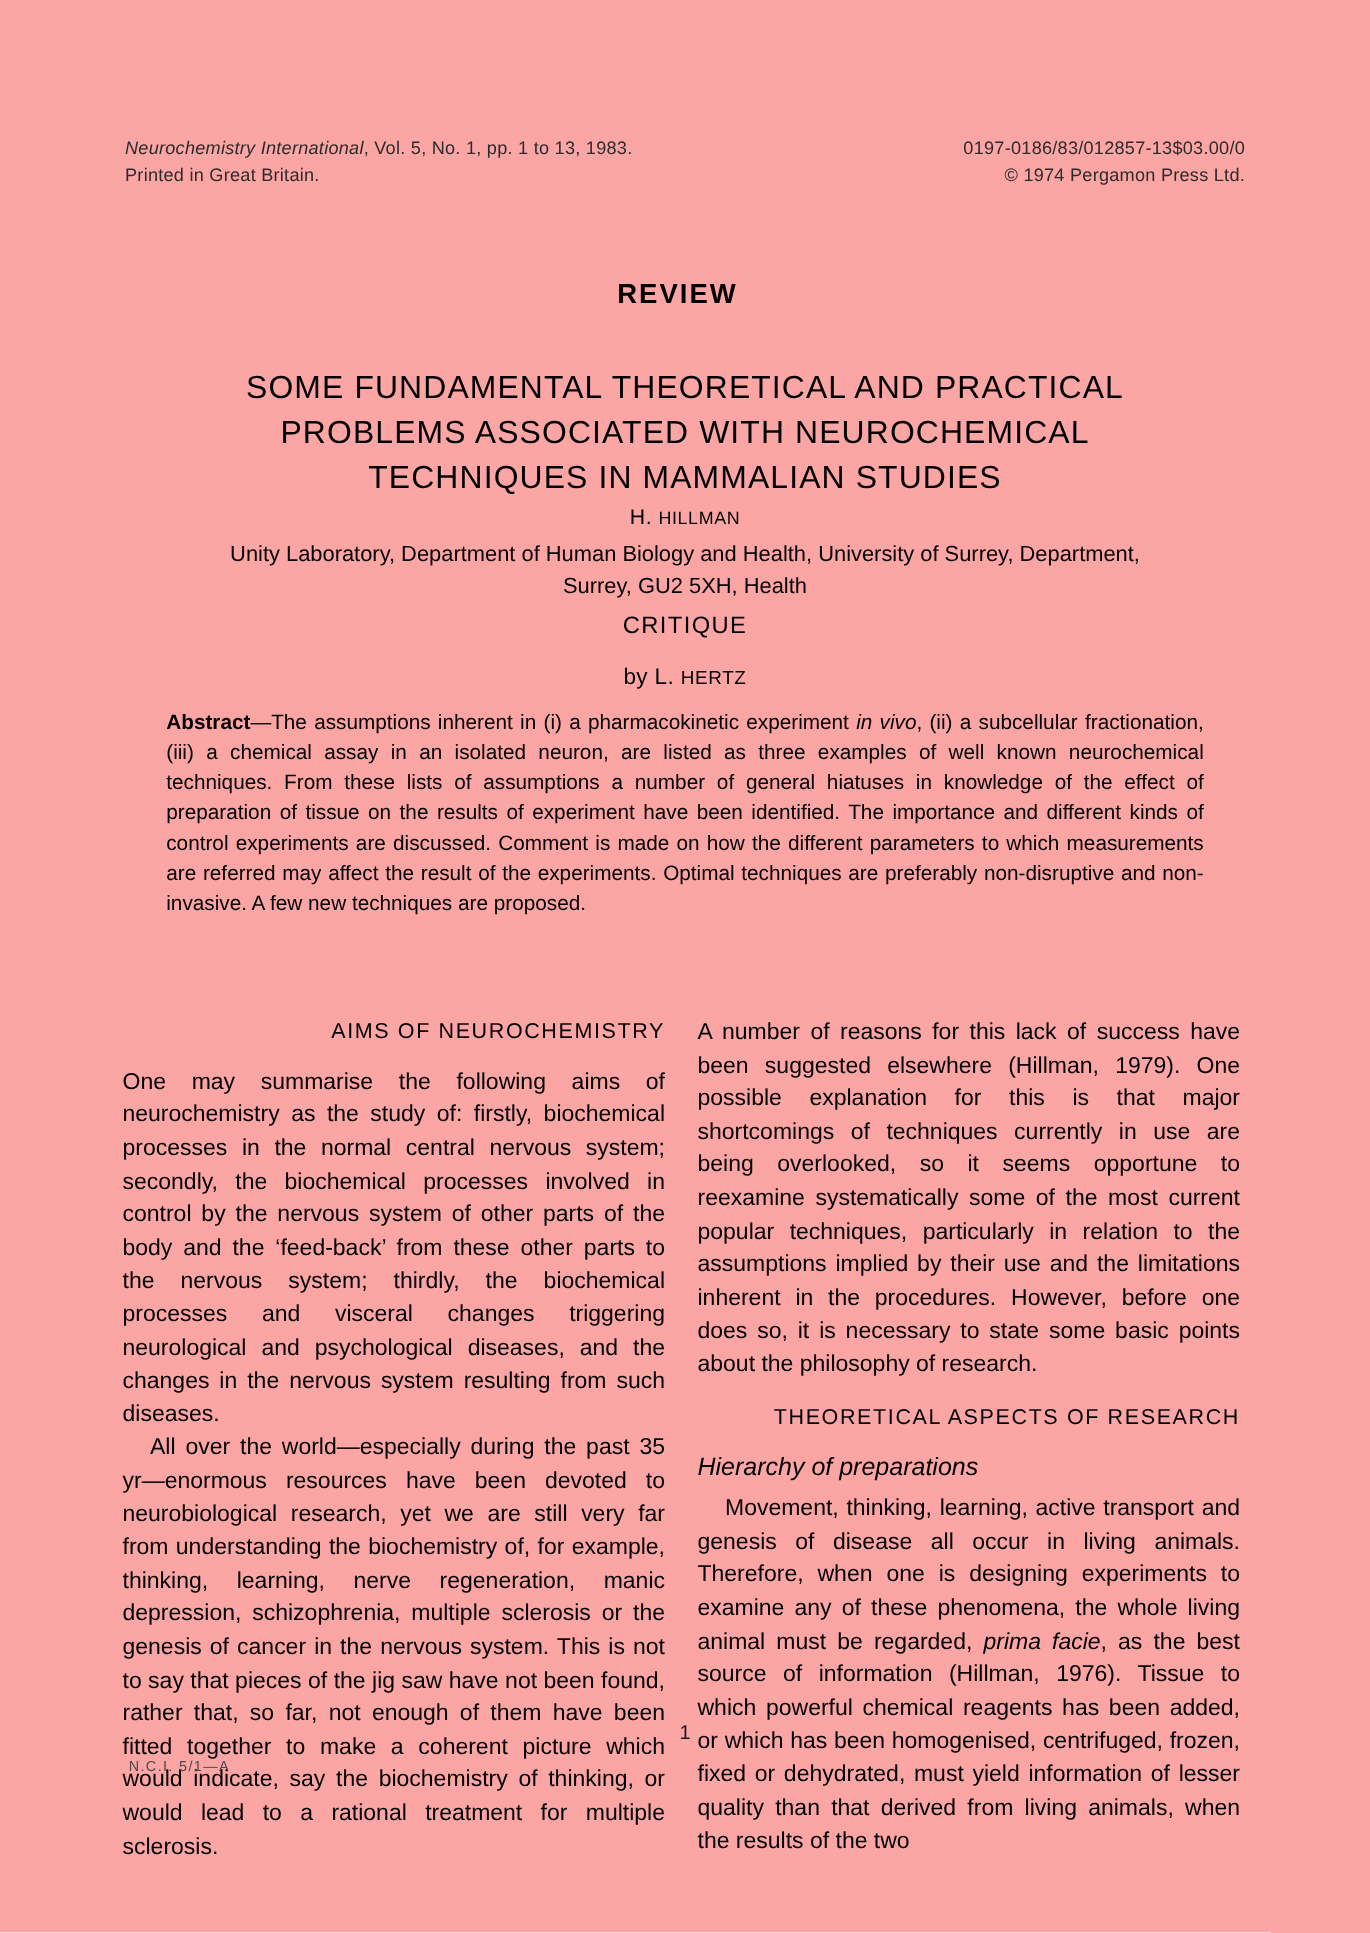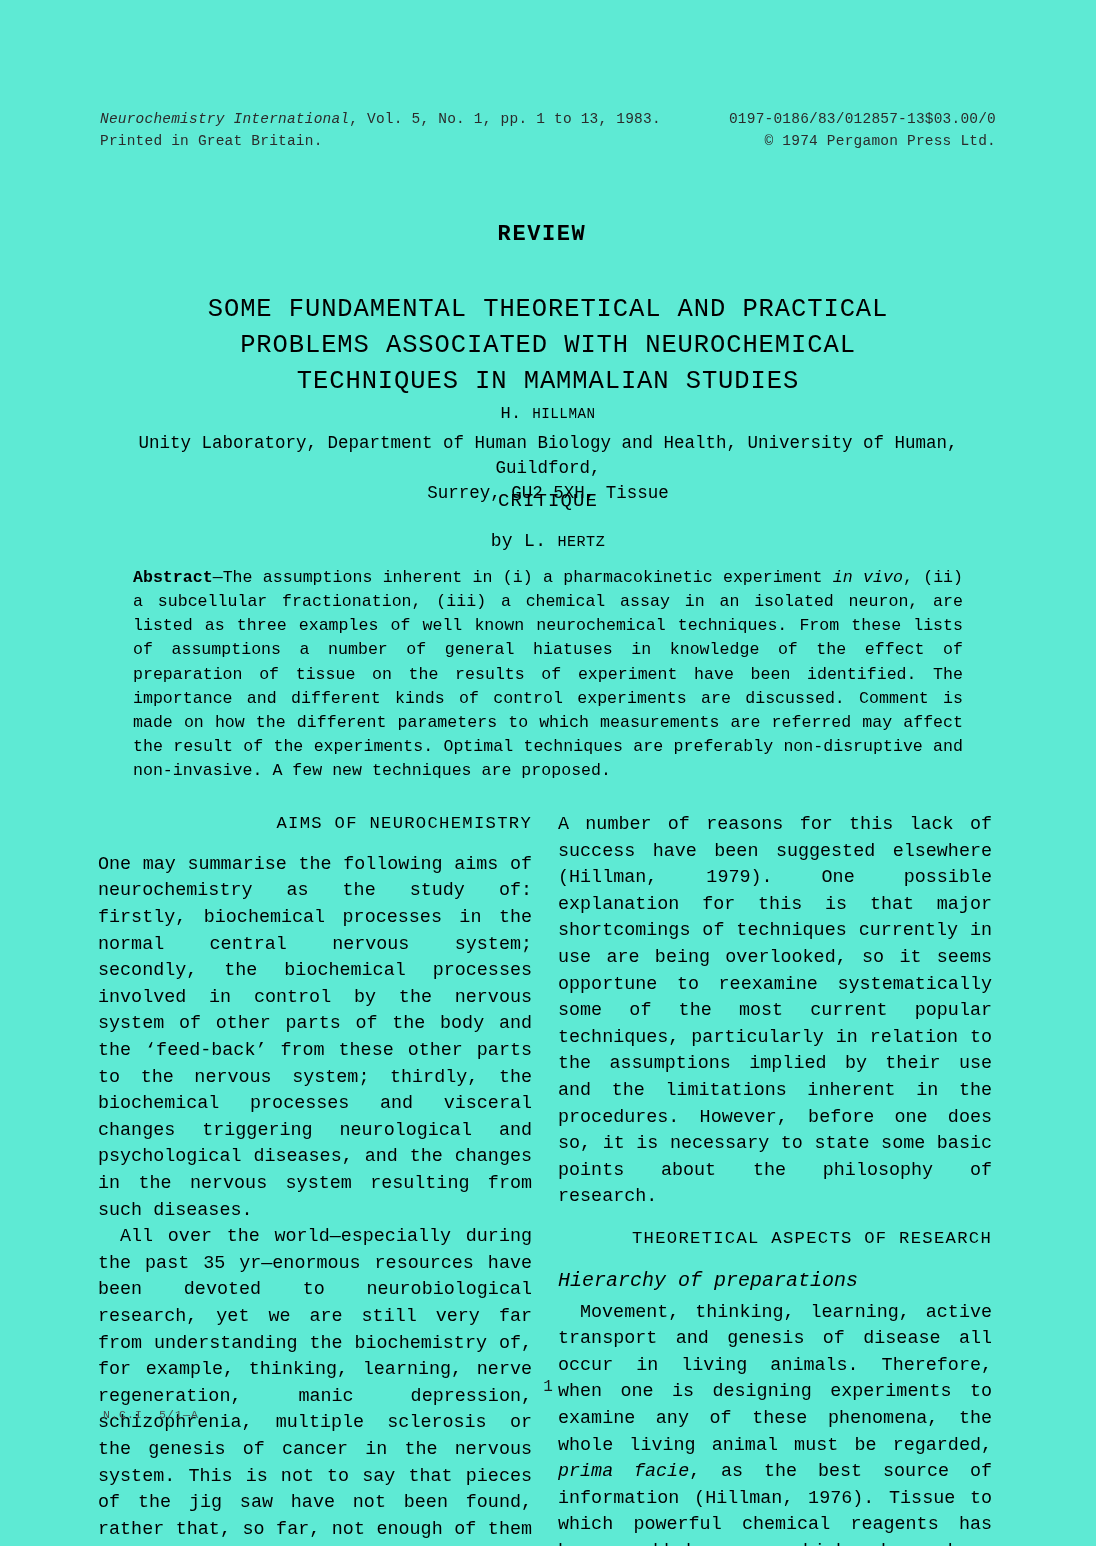--- a/index.html
+++ b/index.html
@@ -4,23 +4,23 @@
 <style>
   html, body {
     margin: 0;
     padding: 0;
     background: #ffffff;
   }
   .page {
     position: relative;
     width: 1096px;
     height: 1546px;
-    background: #5eead4;
+    background: #fca5a5;
     color: #000000;
-    font-family: Liberation Mono, monospace;
+    font-family: Liberation Sans, sans-serif;
     overflow: hidden;
     box-sizing: border-box;
   }
 
   
   .runhead {
     position: absolute;
     top: 108px;
     left: 0;
     right: 0;
@@ -202,22 +202,22 @@
 
   <h1 class="doc-title">
     <span class="tline">SOME FUNDAMENTAL THEORETICAL AND PRACTICAL</span>
     <span class="tline">PROBLEMS ASSOCIATED WITH NEUROCHEMICAL</span>
     <span class="tline">TECHNIQUES IN MAMMALIAN STUDIES</span>
   </h1>
 
   <div class="author"><span>H. </span><span class="sc">HILLMAN</span></div>
 
   <div class="affiliation">
-    <span>Unity Laboratory, Department of Human Biology and Health, University of Human, Guildford,</span>
-    <span>Surrey, GU2 5XH, Tissue</span>
+    <span>Unity Laboratory, Department of Human Biology and Health, University of Surrey, Department,</span>
+    <span>Surrey, GU2 5XH, Health</span>
   </div>
 
   <div class="critique-label">CRITIQUE</div>
   <div class="critique-author"><span>by L. </span><span class="sc">HERTZ</span></div>
 
   <div class="abstract"><b>Abstract</b><span>—</span><span>The assumptions inherent in (i) a pharmacokinetic experiment </span><i>in vivo</i><span>, (ii) a subcellular fractionation, (iii) a chemical assay in an isolated neuron, are listed as three examples of well known neurochemical techniques. From these lists of assumptions a number of general hiatuses in knowledge of the effect of preparation of tissue on the results of experiment have been identified. The importance and different kinds of control experiments are discussed. Comment is made on how the different parameters to which measurements are referred may affect the result of the experiments. Optimal techniques are preferably non-disruptive and non-invasive. A few new techniques are proposed.</span></div>
 
   <div class="col col-left">
     <h2 class="sec-head">AIMS OF NEUROCHEMISTRY</h2>
     <p class="noindent">One may summarise the following aims of neurochemistry as the study of: firstly, biochemical processes in the normal central nervous system; secondly, the biochemical processes involved in control by the nervous system of other parts of the body and the ‘feed-back’ from these other parts to the nervous system; thirdly, the biochemical processes and visceral changes triggering neurological and psychological diseases, and the changes in the nervous system resulting from such diseases.</p>

